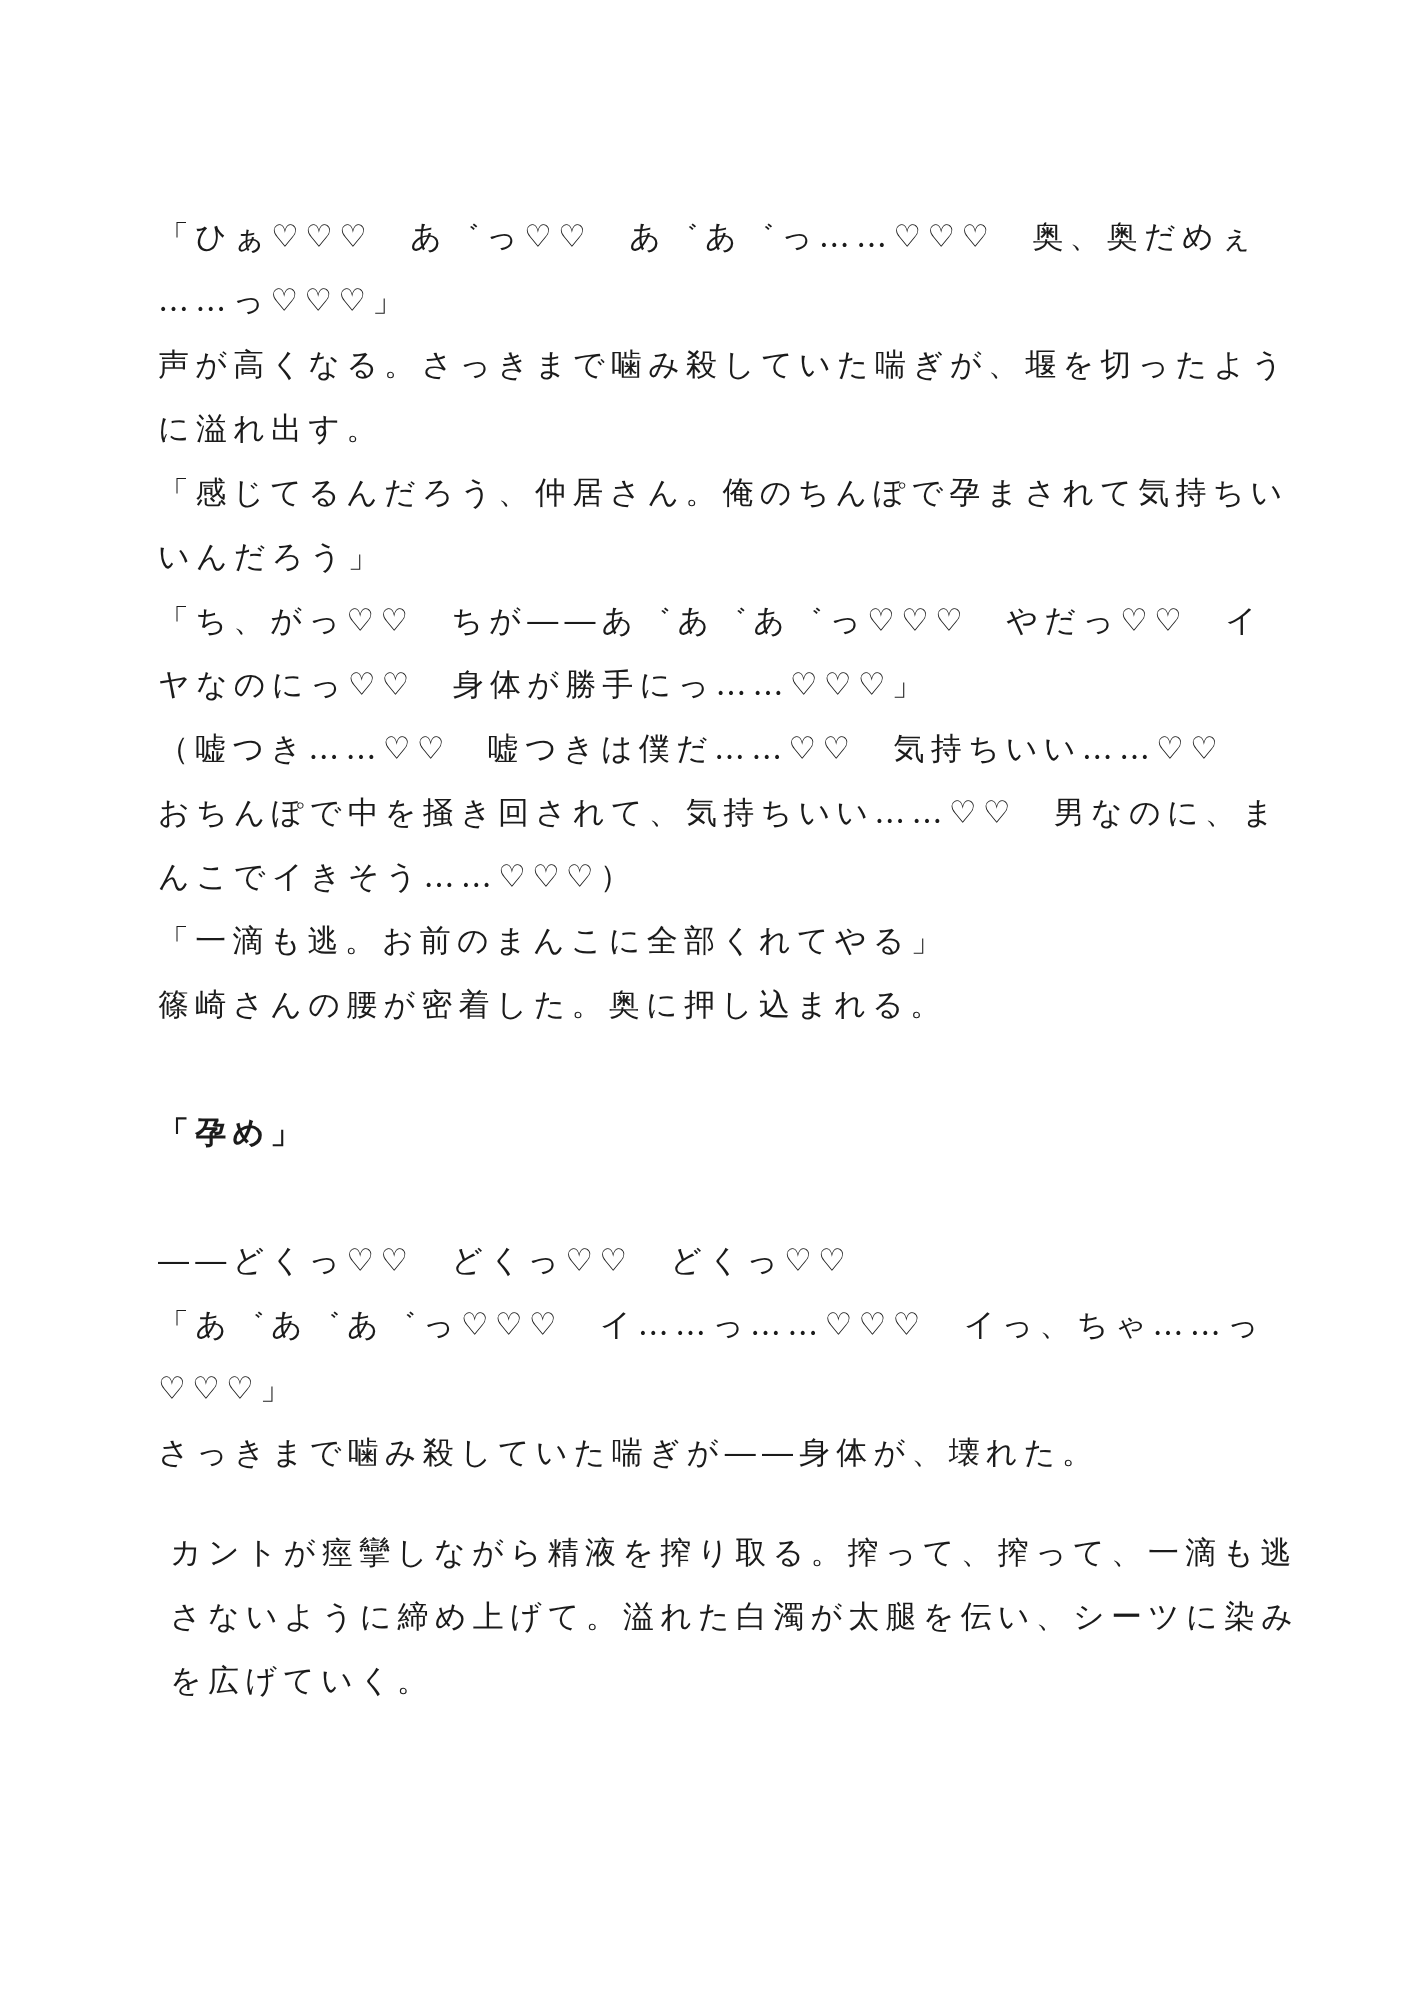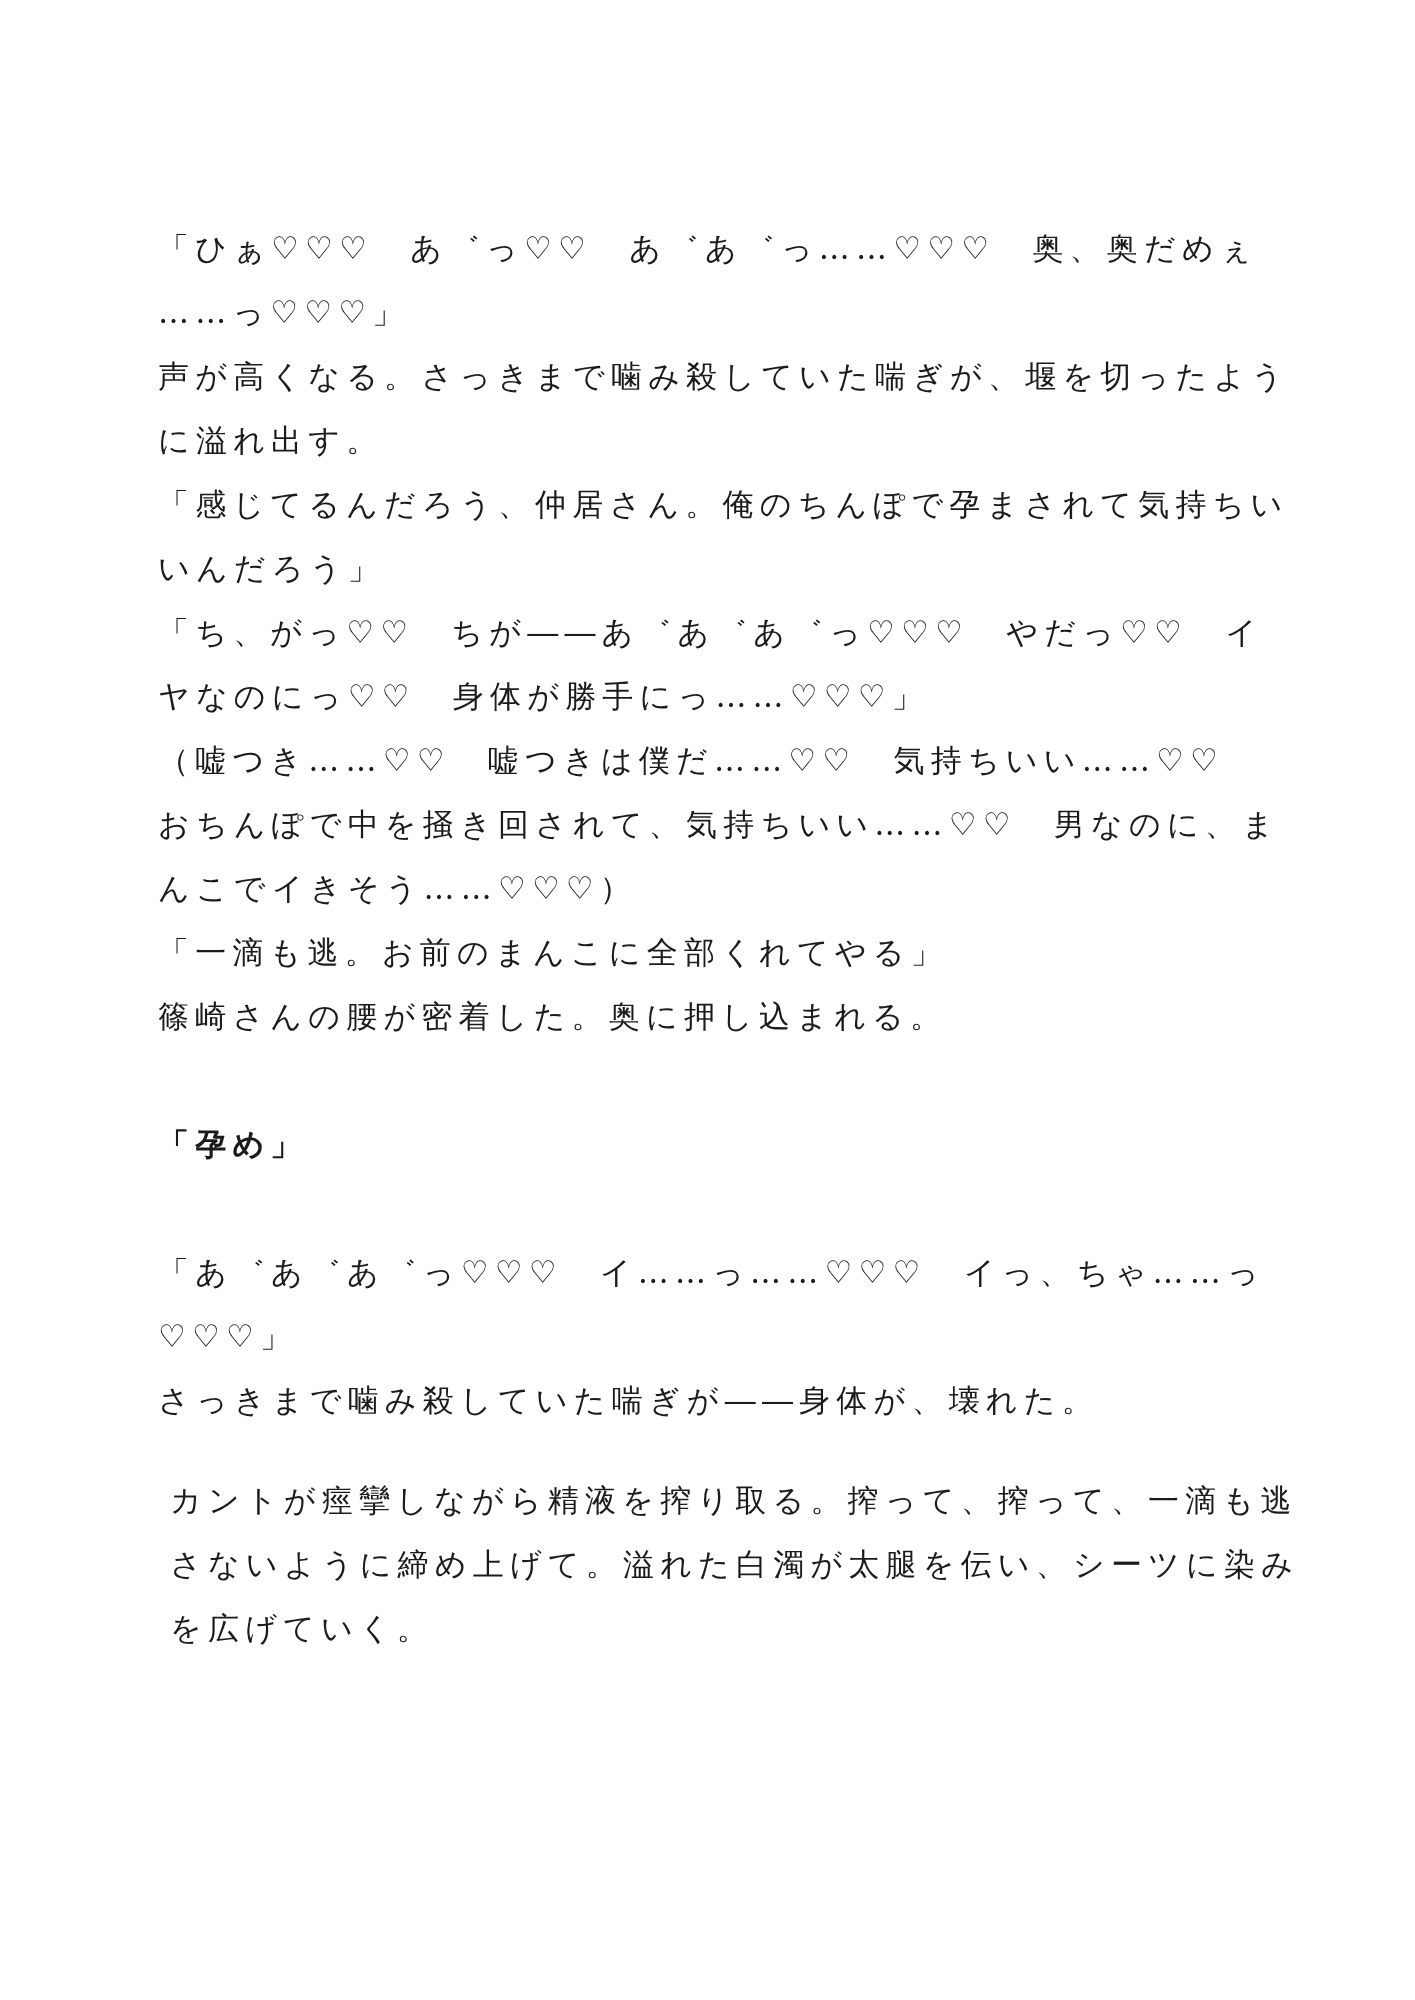--- a/index.html
+++ b/index.html
@@ -10,21 +10,21 @@
     width: 1415px;
     height: 2000px;
     position: relative;
     background: #ffffff;
     overflow: hidden;
     font-family: "DejaVu Serif", "Liberation Serif", "DejaVu Sans", serif;
   }
   .page {
     position: absolute;
     left: 158px;
-    top: 216px;
+    top: 204px;
     width: 1100px;
   }
   .para {
     margin: 0;
     padding: 0;
     font-size: 31px;
     line-height: 64px;
     letter-spacing: 0.2em;
     color: #1b1b1b;
     white-space: pre;       
@@ -51,19 +51,20 @@
   <p class="para">「感じてるんだろう、仲居さん。俺のちんぽで孕まされて気持ちい
 いんだろう」</p>
   <p class="para">「ち、がっ♡♡　ちが――あ゛あ゛あ゛っ♡♡♡　やだっ♡♡　イ
 ヤなのにっ♡♡　身体が勝手にっ……♡♡♡」</p>
   <p class="para">（嘘つき……♡♡　嘘つきは僕だ……♡♡　気持ちいい……♡♡
 おちんぽで中を掻き回されて、気持ちいい……♡♡　男なのに、ま
 んこでイきそう……♡♡♡）</p>
   <p class="para">「一滴も逃。お前のまんこに全部くれてやる」</p>
   <p class="para">篠崎さんの腰が密着した。奥に押し込まれる。</p>
   <p class="para gap-both">「孕め」</p>
+  <p class="para">――どくっ♡♡　どくっ♡♡　どくっ♡♡</p>
   <p class="para">「あ゛あ゛あ゛っ♡♡♡　イ……っ……♡♡♡　イっ、ちゃ……っ
 ♡♡♡」</p>
   <p class="para">さっきまで噛み殺していた喘ぎが――身体が、壊れた。</p>
   <p class="para gap-top-small">カントが痙攣しながら精液を搾り取る。搾って、搾って、一滴も逃
 さないように締め上げて。溢れた白濁が太腿を伝い、シーツに染み
 を広げていく。</p>
 </div>
 
 </body></html>

